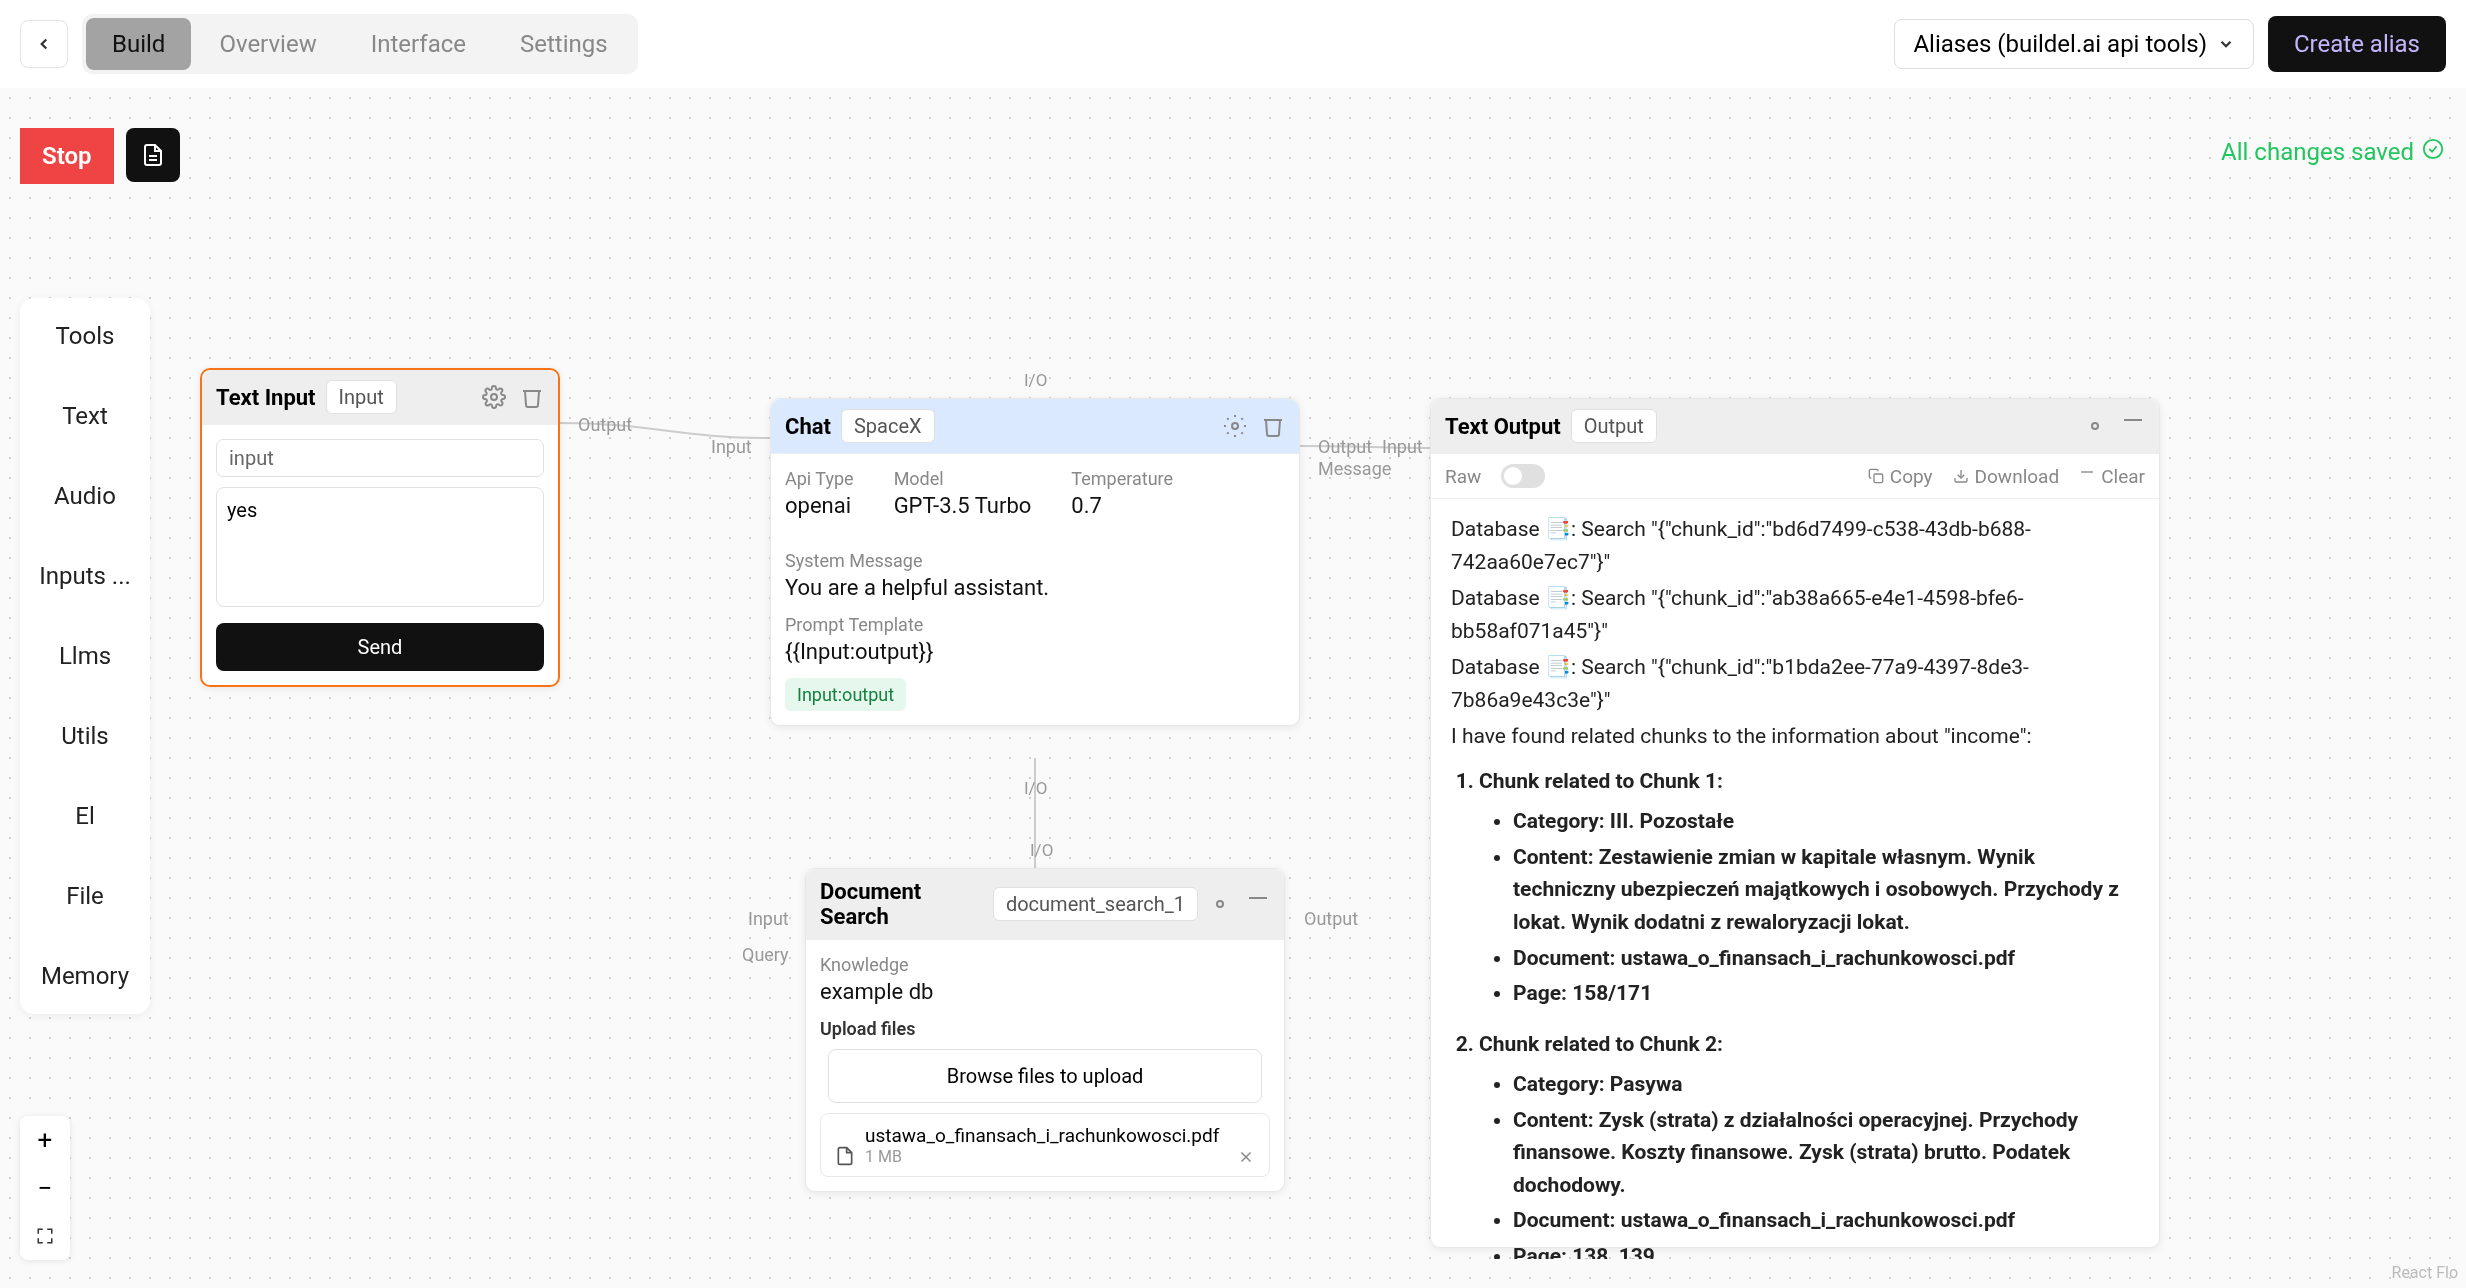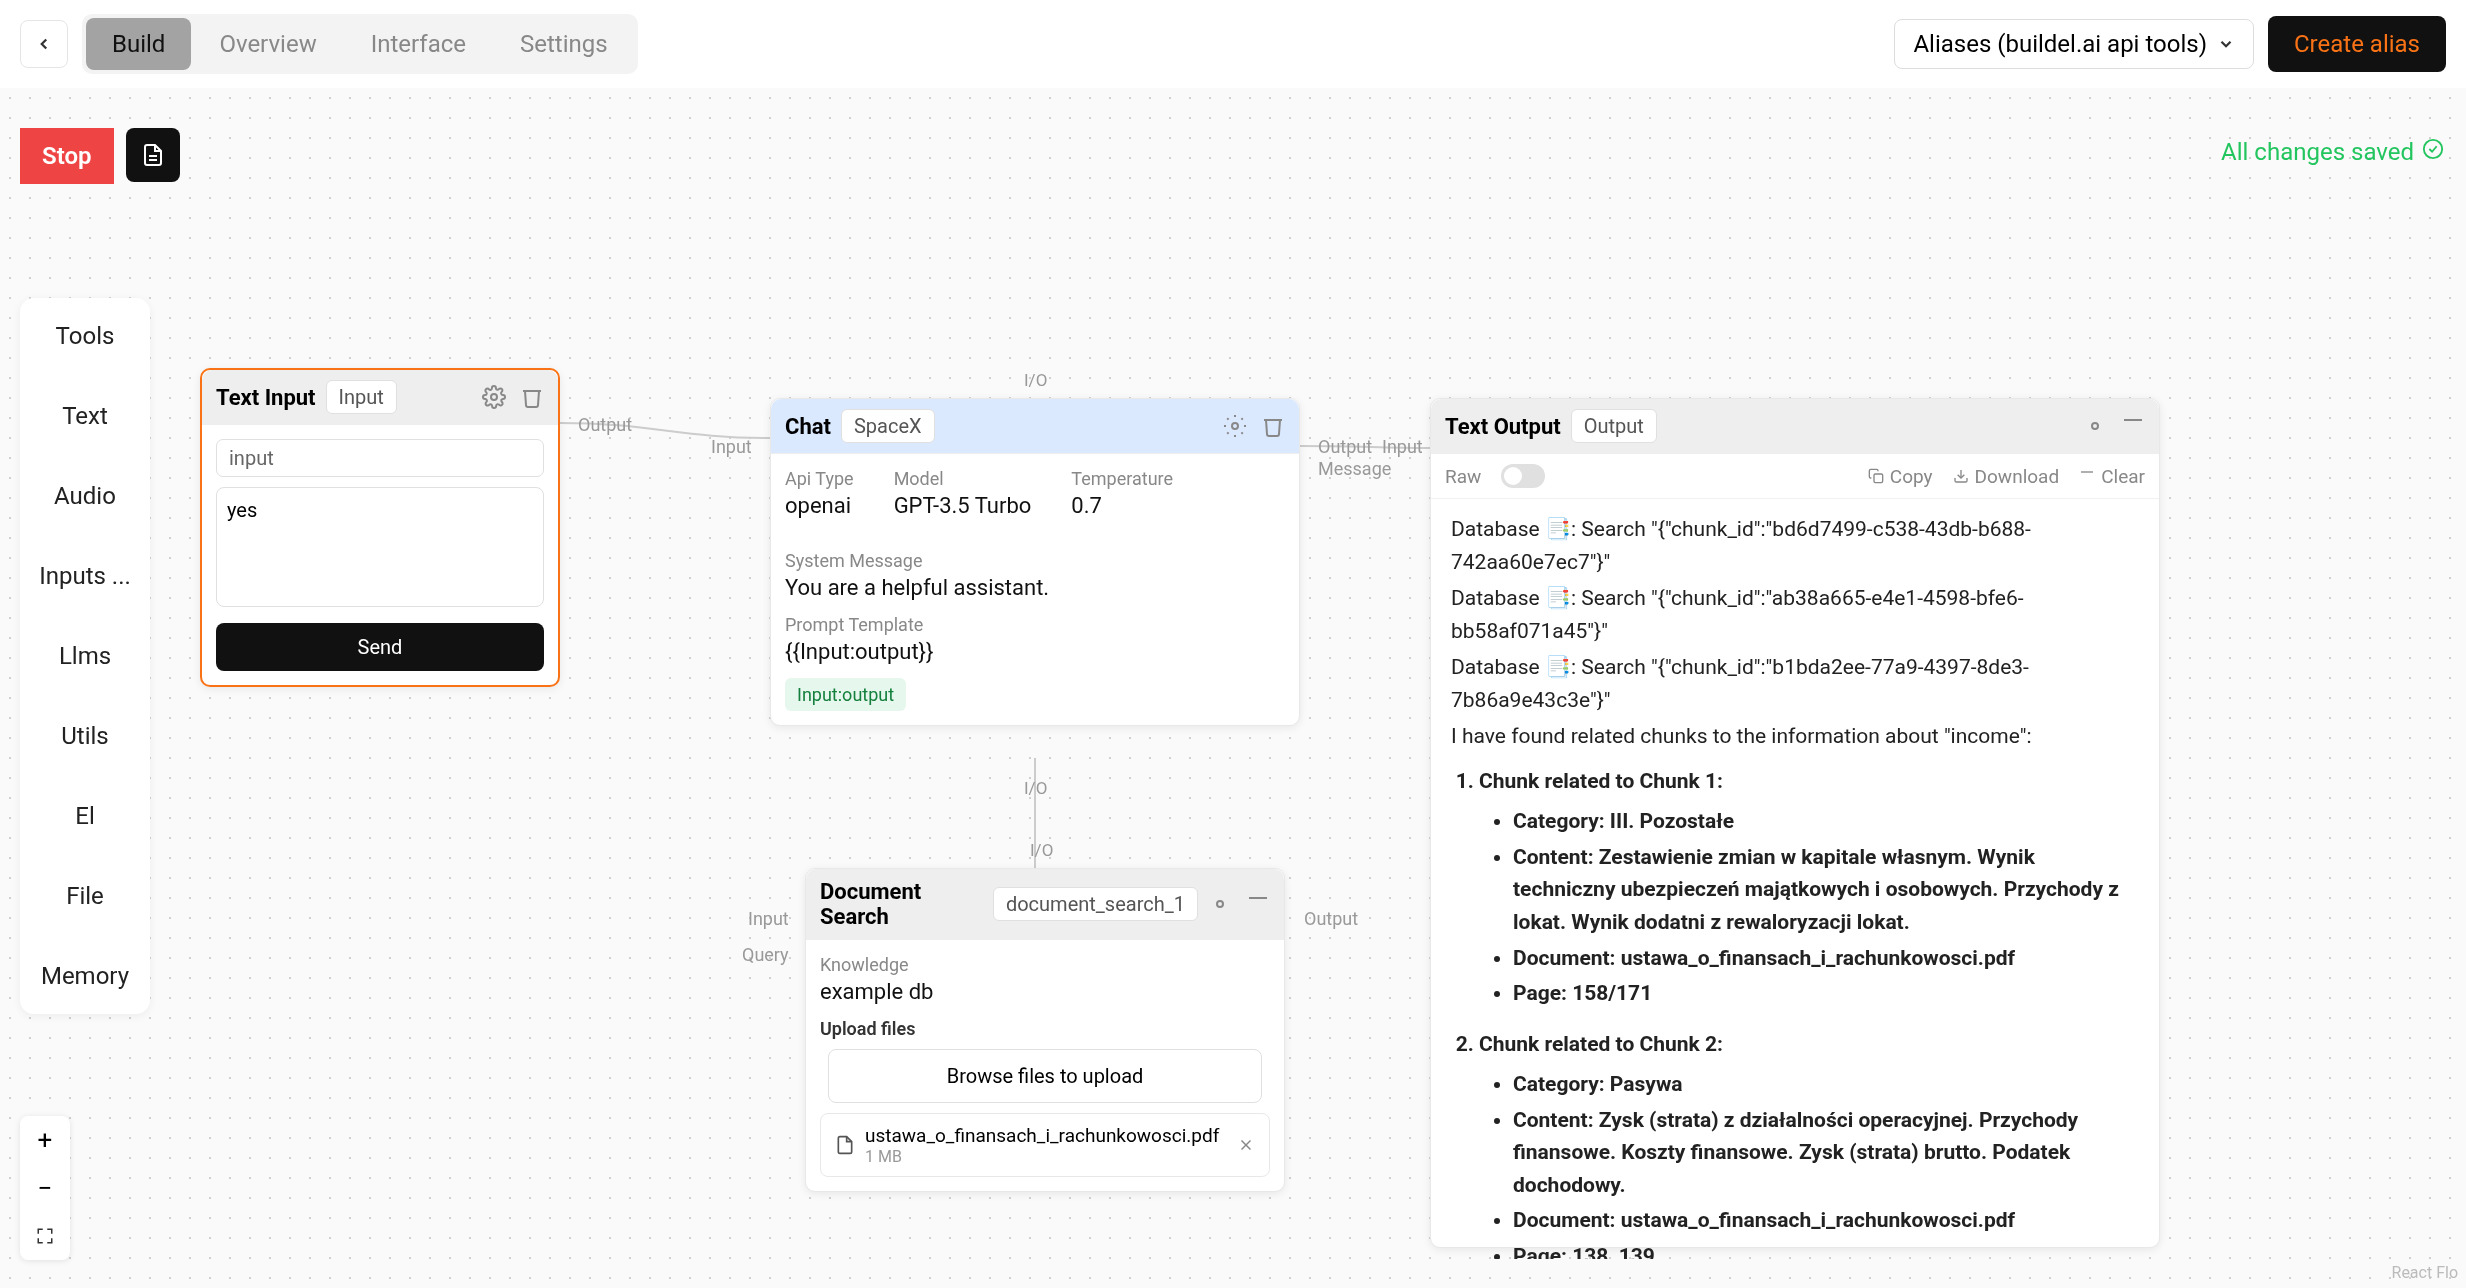--- a/index.html
+++ b/index.html
@@ -4,21 +4,21 @@
 <style>
 *{box-sizing:border-box;margin:0;padding:0;font-family:-apple-system,BlinkMacSystemFont,"Segoe UI",Roboto,sans-serif}
 body{background:#fafafa;width:2466px;height:1288px;position:relative;overflow:hidden}
 .topbar{display:flex;align-items:center;height:88px;padding:0 20px;background:#fff;gap:14px}
 .back-btn{width:48px;height:48px;border:1px solid #e5e5e5;border-radius:8px;display:flex;align-items:center;justify-content:center;cursor:pointer;background:#fff}
 .tabset{display:flex;background:#f3f3f3;border-radius:10px;padding:4px;gap:2px}
 .tab{padding:12px 26px;font-size:24px;color:#888;border-radius:8px;cursor:pointer}
 .tab.active{background:#a3a3a3;color:#111;font-weight:400}
 .spacer{flex:1}
 .alias-dd{display:flex;align-items:center;gap:10px;border:1px solid #ddd;border-radius:8px;padding:10px 18px;font-size:24px;background:#fff;cursor:pointer}
-.create-alias{background:#111;color:#f97316;border-radius:8px;padding:14px 26px;font-size:24px;cursor:pointer;border:none}
+.create-alias{background:#111;color:#c4b5fd;border-radius:8px;padding:14px 26px;font-size:24px;cursor:pointer;border:none}
 .canvas{position:absolute;top:88px;left:0;right:0;bottom:0;background-image:radial-gradient(#d0d0d0 1px,transparent 1px);background-size:20px 20px}
 .ctrl-row{position:absolute;top:40px;left:20px;display:flex;gap:12px}
 .stop-btn{background:#ef4444;color:#fff;border:none;border-radius:0;padding:14px 22px;font-size:24px;font-weight:600;cursor:pointer}
 .doc-btn{background:#111;color:#fff;border:none;border-radius:8px;width:54px;height:54px;display:flex;align-items:center;justify-content:center;cursor:pointer}
 .save-status{position:absolute;top:50px;right:22px;color:#22c55e;font-size:24px;display:flex;gap:8px}
 .palette{position:absolute;left:20px;top:210px;width:130px;background:#fff;border-radius:14px;box-shadow:0 2px 10px rgba(0,0,0,.06);padding:24px 8px;display:flex;flex-direction:column;gap:52px;text-align:center}
 .pal-item{font-size:24px;color:#222;cursor:pointer}
 .zoom-ctrls{position:absolute;left:20px;bottom:28px;background:#fff;border-radius:8px;box-shadow:0 1px 6px rgba(0,0,0,.1);width:50px;display:flex;flex-direction:column}
 .zoom-ctrls div{height:48px;display:flex;align-items:center;justify-content:center;font-size:26px;cursor:pointer}
 .node{position:absolute;background:#fff;border-radius:10px;box-shadow:0 2px 8px rgba(0,0,0,.08);border:1px solid #e8e8e8}
@@ -35,21 +35,21 @@
 .input-pill{border:1px solid #e0e0e0;border-radius:7px;padding:6px 12px;font-size:20px;color:#666;margin-bottom:10px}
 .text-field{width:100%;height:120px;border:1px solid #e0e0e0;border-radius:8px;padding:10px;font-size:20px;resize:none}
 .send-btn{width:100%;background:#111;color:#fff;border:none;border-radius:8px;padding:12px;font-size:20px;margin-top:12px;cursor:pointer}
 .chat-node{left:770px;top:310px;width:530px}
 .chat-node .node-head{background:#dbe9ff}
 .row3{display:flex;gap:40px;margin-bottom:18px}
 .tag-green{display:inline-block;background:#e6f7ed;color:#15803d;border-radius:6px;padding:6px 12px;font-size:18px}
 .doc-node{left:805px;top:780px;width:480px}
 .doc-node .node-head{background:#eee}
 .browse{border:1px solid #e0e0e0;border-radius:8px;padding:14px;text-align:center;margin:10px 8px;font-size:20px;cursor:pointer}
-.file-entry{display:flex;align-items:center;gap:10px;border:1px solid #e8e8e8;border-radius:8px;padding:10px 14px}
+.file-entry{display:flex;align-items:flex-end;gap:10px;border:1px solid #e8e8e8;border-radius:8px;padding:10px 14px}
 .file-name{font-size:19px}
 .file-size{font-size:16px;color:#999}
 .out-node{left:1430px;top:310px;width:730px;height:850px}
 .out-node .node-head{background:#eee}
 .out-tools{display:flex;align-items:center;gap:20px;padding:10px 14px;color:#888;font-size:19px;border-bottom:1px solid #f0f0f0}
 .toggle{width:44px;height:24px;background:#e0e0e0;border-radius:12px;position:relative}
 .toggle::after{content:"";position:absolute;left:3px;top:3px;width:18px;height:18px;background:#fff;border-radius:50%}
 .out-content{padding:14px 20px;font-size:21px;line-height:1.55;color:#222;overflow:auto;height:760px}
 .out-content p{margin-bottom:4px}
 .out-content ol{margin-left:28px;margin-top:12px}

